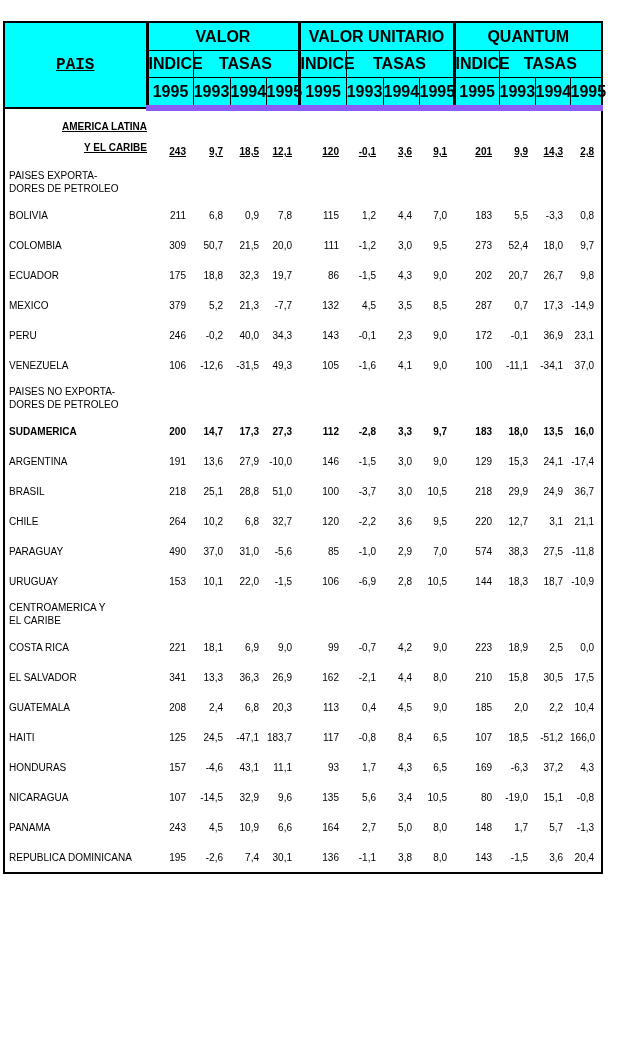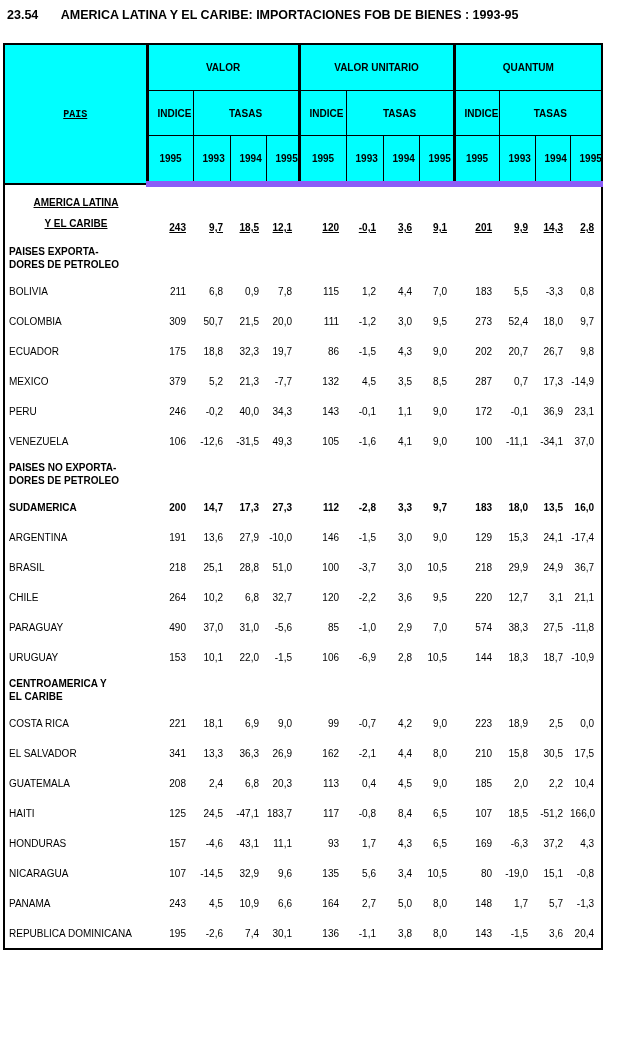--- a/index.html
+++ b/index.html
@@ -14,60 +14,56 @@
   .title .txt{display:inline-block;margin-left:19px;}
   .subtitle{margin:9px 0 0 7px;font-size:9.5px;font-weight:bold;}
 
   table.main{
     border-collapse:collapse;table-layout:fixed;width:600px;
     margin:21px 0 0 3px;border:2px solid #000;
   }
   thead th{
     background:var(--header-bg,#00ffff);
     border:1px solid #000;
-    font-size:10px;font-weight:bold;text-align:center;padding:9px;
+    font-size:16px;font-weight:bold;text-align:center;padding:0;
   }
   thead tr.h1 th{height:27px;}
   thead tr.h2 th{height:26px;}
   thead tr.h3 th{height:27px;border-bottom:6px solid #8b5cf6;}
   th.gsep{border-left:3px solid #000 !important;}
   th.pais-th{border-bottom:2px solid #000;font-family:Liberation Mono, monospace;}
   th.pais-th span{text-decoration:underline;}
 
   tbody td{border:none;font-size:10px;padding:0;vertical-align:middle;}
   tbody td.c-label{text-align:left;padding-left:4px;}
   tbody td.c-num{text-align:right;padding-right:7px;}
 
   tr.r-total td{height:46px;font-weight:bold;}
   tr.r-total td.c-label{text-align:center;padding-left:0;}
-  tr.r-total td.c-label div{line-height:21px;text-decoration:underline;}
+  tr.r-total td.c-label div{line-height:21px;text-decoration:underline;text-align:right;}
   tr.r-total td.c-num{text-decoration:underline;vertical-align:bottom;padding-bottom:7px;}
 
-  tr.r-section td{height:36px;font-weight:bold;}
+  tr.r-section td{height:36px;font-weight:normal;}
   tr.r-section td.c-label div{line-height:13px;}
 
   tr.r-country td{height:30px;}
   tr.r-subtotal td{height:30px;font-weight:bold;}
 
   .source{
     margin:7px 0 0 3px;
     font-family:"Liberation Serif","DejaVu Serif",serif;
     font-style:italic;font-size:10.5px;line-height:16px;
   }
   .source .l2{margin-left:48px;}
 </style>
 </head>
 <body>
 
 <div class="page">
 
-  <div class="title">
-    <span class="num">23.54</span>
-    <span class="txt">AMERICA LATINA Y EL CARIBE: IMPORTACIONES FOB DE BIENES : 1993-95</span>
-  </div>
 
   <table class="main">
     <colgroup>
       <col style="width:143px">
       <col style="width:46px">
         <col style="width:37px">
         <col style="width:36px">
         <col style="width:33px">
       <col style="width:47px">
         <col style="width:37px">
@@ -206,21 +202,21 @@
           <td class="c-num">-14,9</td>
         </tr>
         <tr class="r-country">
           <td class="c-label">PERU</td>
           <td class="c-num">246</td>
           <td class="c-num">-0,2</td>
           <td class="c-num">40,0</td>
           <td class="c-num">34,3</td>
           <td class="c-num">143</td>
           <td class="c-num">-0,1</td>
-          <td class="c-num">1,1</td>
+          <td class="c-num">2,3</td>
           <td class="c-num">9,0</td>
           <td class="c-num">172</td>
           <td class="c-num">-0,1</td>
           <td class="c-num">36,9</td>
           <td class="c-num">23,1</td>
         </tr>
         <tr class="r-country">
           <td class="c-label">VENEZUELA</td>
           <td class="c-num">106</td>
           <td class="c-num">-12,6</td>

